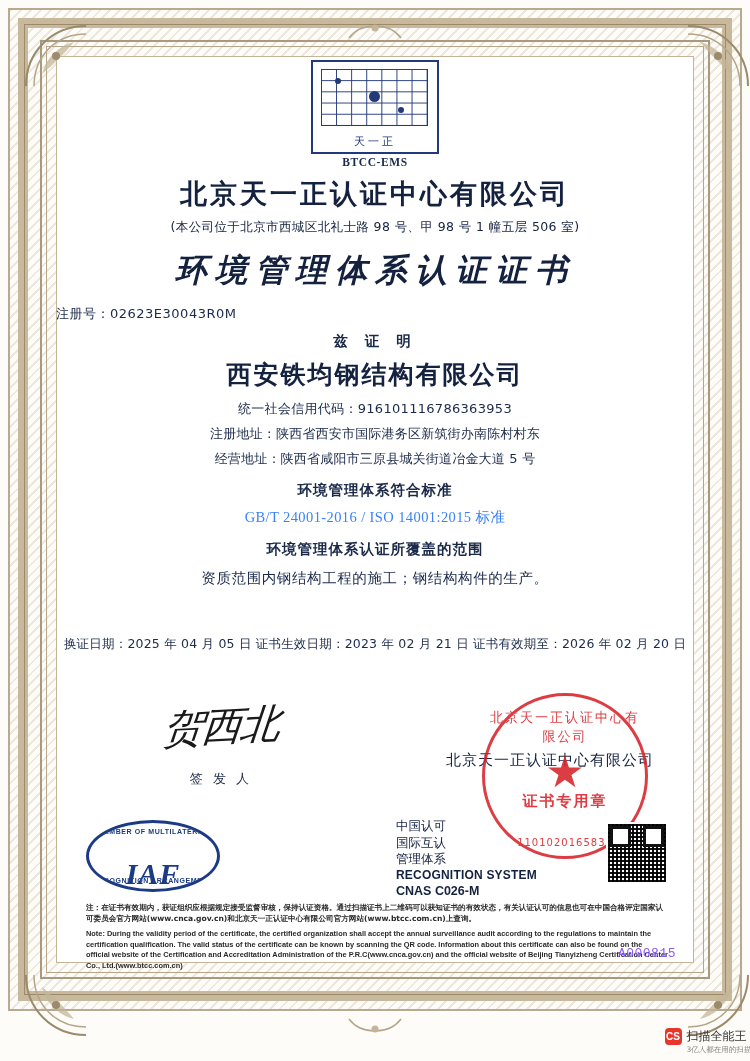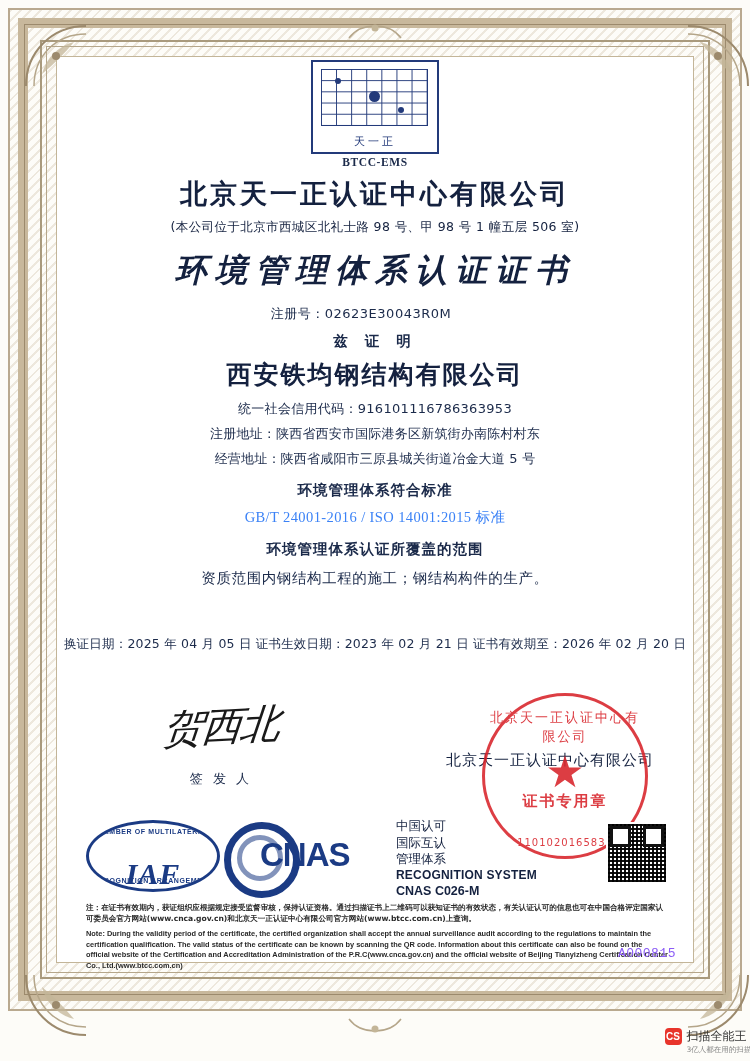--- a/index.html
+++ b/index.html
@@ -166,21 +166,21 @@
     font-size: 32px;
     font-weight: bold;
     letter-spacing: 8px;
     font-family: "DejaVu Sans", sans-serif;
     color: #14213f;
     font-style: italic;
   }
   .reg-no {
     margin-top: 12px;
     font-size: 13px;
-    text-align: center;
+    text-align: left;
     padding-right: 28px;
     letter-spacing: 0.5px;
     font-family: "DejaVu Sans", sans-serif;
   }
   .hereby {
     margin-top: 9px;
     font-size: 14.5px;
     font-weight: bold;
     letter-spacing: 6px;
     font-family: "DejaVu Sans", sans-serif;
@@ -606,24 +606,20 @@
       </div>
     </div>
 
     <div class="bottom-row">
       <div class="iaf-logo">
         <div class="iaf-arc-top">MEMBER OF MULTILATERAL</div>
         <div class="iaf-text">IAF</div>
         <div class="iaf-arc-bot">RECOGNITION ARRANGEMENT</div>
       </div>
 
-      <div class="cnas-logo">
-        <div class="ring"></div>
-        <div class="cnas-text">CNAS</div>
-      </div>
 
       <div class="cnas-info">
         <div class="zh">中国认可</div>
         <div class="zh">国际互认</div>
         <div class="zh">管理体系</div>
         <div class="en">RECOGNITION SYSTEM</div>
         <div class="code">CNAS C026-M</div>
       </div>
 
       <div class="qr"></div>

